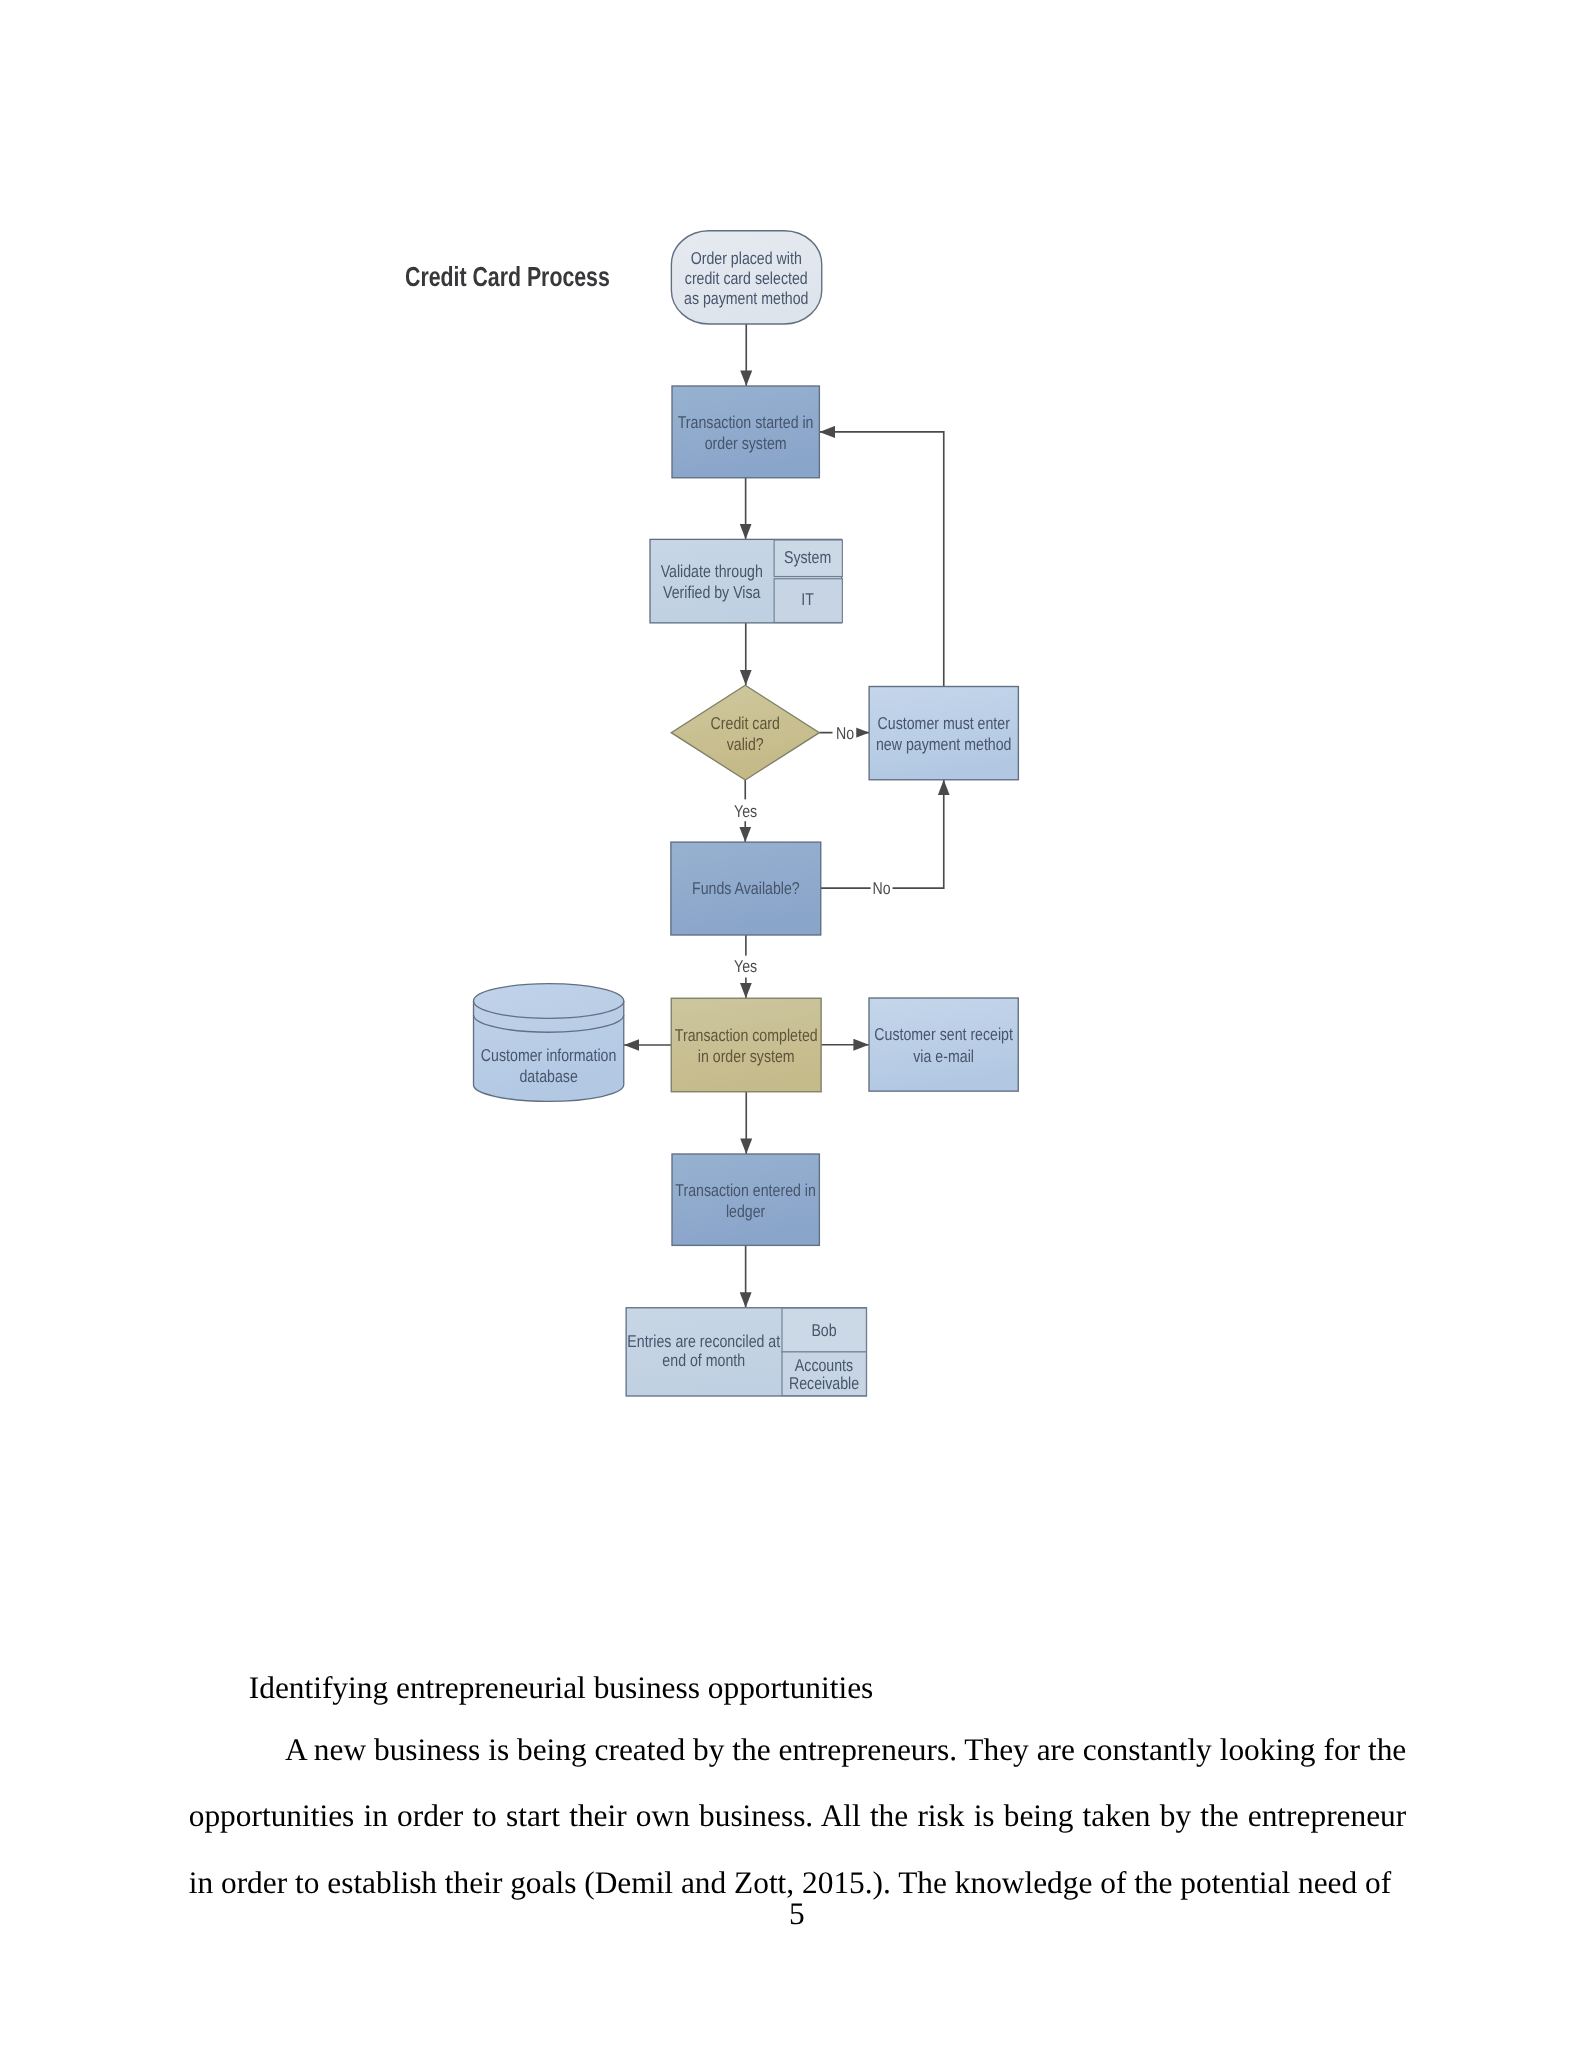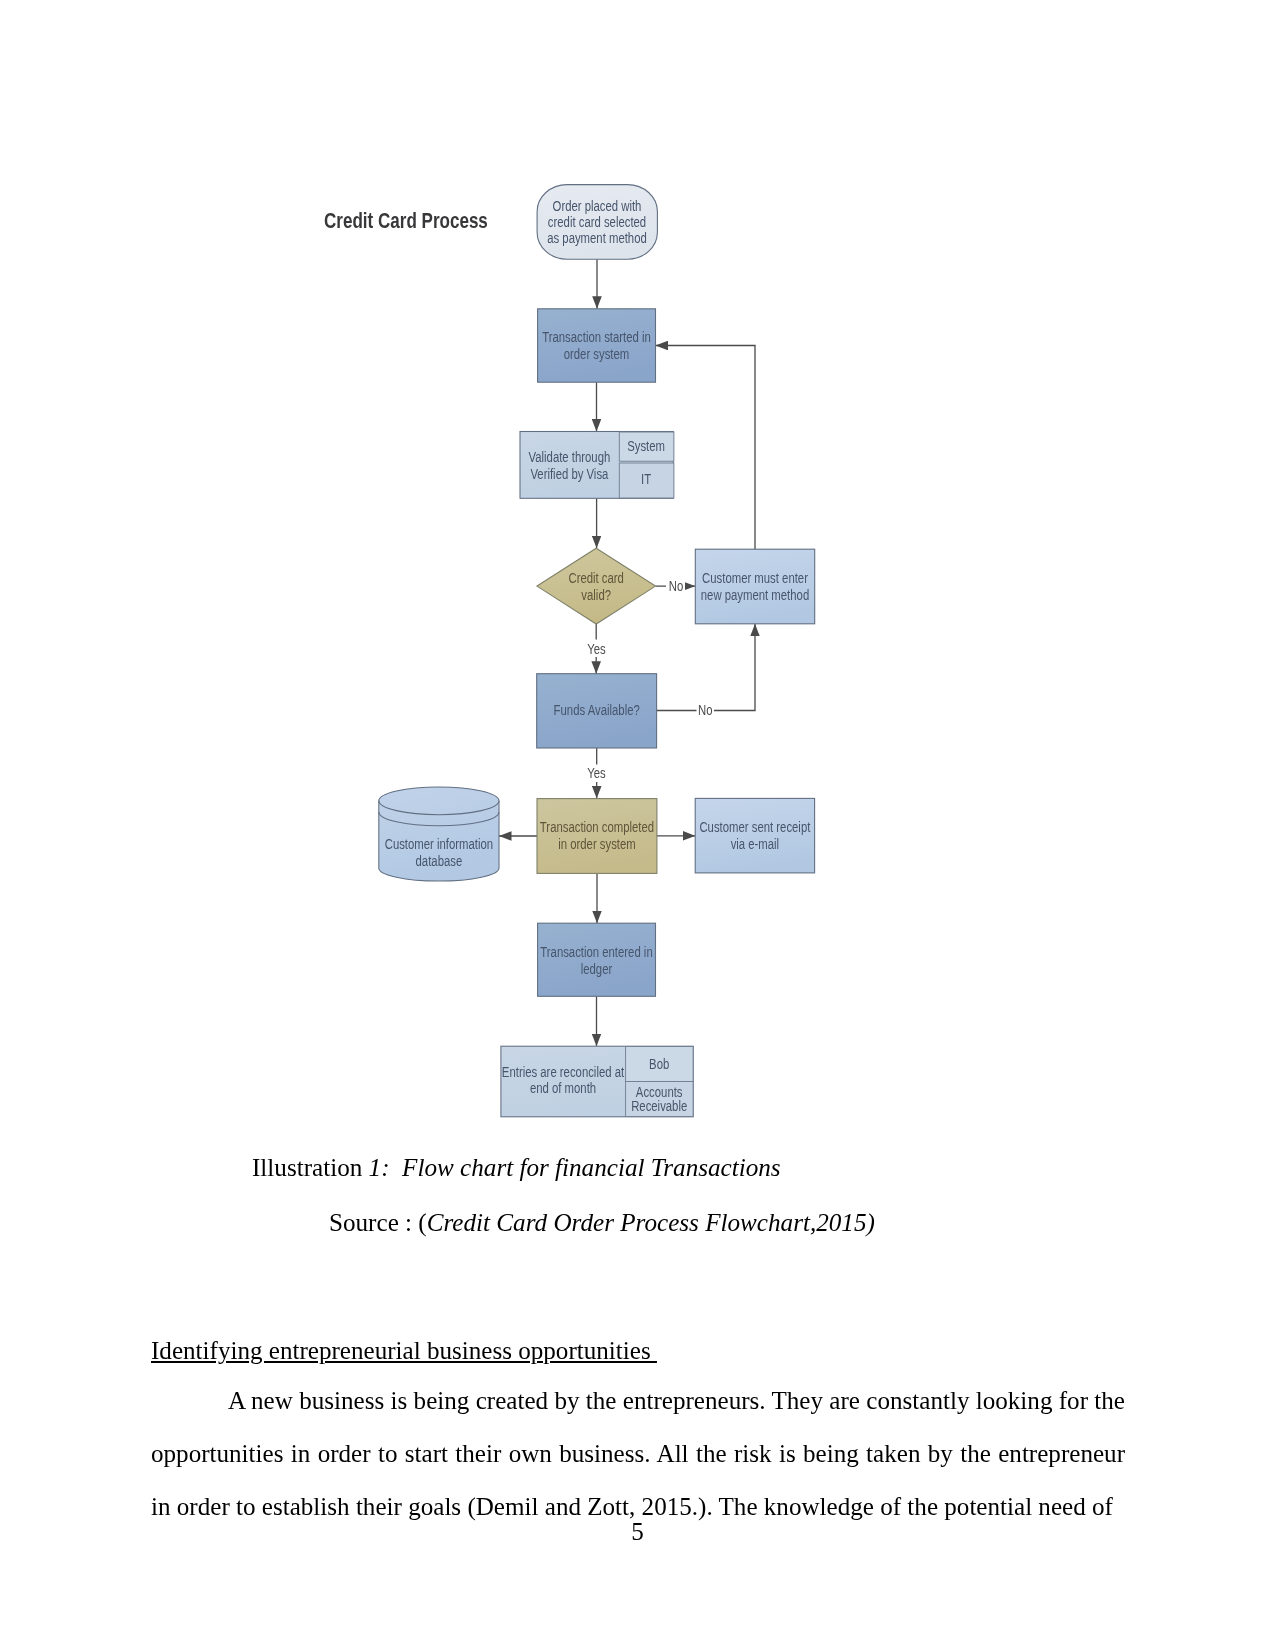--- a/index.html
+++ b/index.html
@@ -18,21 +18,21 @@
   .tanText{fill:#60543a;}
 
   
   .cap{position:absolute;color:#000;font-size:25.15px;white-space:pre;line-height:1;}
   #cap1{left:252px;top:1155px;}
   #cap2{left:329px;top:1210px;}
   .cap .it{font-style:italic;}
 
   
   #bodyblock{position:absolute;left:151px;top:1336px;width:974px;color:#000;font-size:25.1px;}
-  #sechead{text-decoration:underline;white-space:pre;line-height:29px;}
+  #sechead{white-space:pre;line-height:29px;margin-left:48px;}
   #para{text-align:justify;text-indent:77px;line-height:53px;margin-top:9px;}
   #pnum{position:absolute;left:0;top:1517px;width:1275px;text-align:center;font-size:25.1px;color:#000;line-height:29px;}
 </style>
 </head>
 <body>
 
 <div class="page">
 
   <div id="flowwrap">
   <svg class="flow" width="560" height="970" viewBox="0 0 560 970" xmlns="http://www.w3.org/2000/svg">
@@ -204,22 +204,20 @@
         <text class="elabel" x="405.3" y="545.5" text-anchor="middle" id="t-no2">No</text>
       </g>
       <rect x="286.5" y="594.5" width="21" height="17.5" fill="#fff"></rect>
       <g transform="translate(296.5,0) scale(0.822,1) translate(-296.5,0)">
         <text class="elabel" x="296.5" y="607.9" text-anchor="middle" id="t-yes2">Yes</text>
       </g>
     </g>
   </svg>
   </div>
 
-  <div class="cap" id="cap1"><span>Illustration </span><span class="it">1:  Flow chart for financial Transactions</span></div>
-  <div class="cap" id="cap2"><span>Source : (</span><span class="it">Credit Card Order Process Flowchart,2015)</span></div>
 
   <div id="bodyblock">
     <div id="sechead">Identifying entrepreneurial business opportunities </div>
     <div id="para">A new business is being created by the entrepreneurs. They are constantly looking for the opportunities in order to start their own business. All the risk is being taken by the entrepreneur in order to establish their goals (Demil and Zott, 2015.). The knowledge of the potential need of</div>
   </div>
   <div id="pnum">5</div>
 
 </div>
 
 </body></html>

